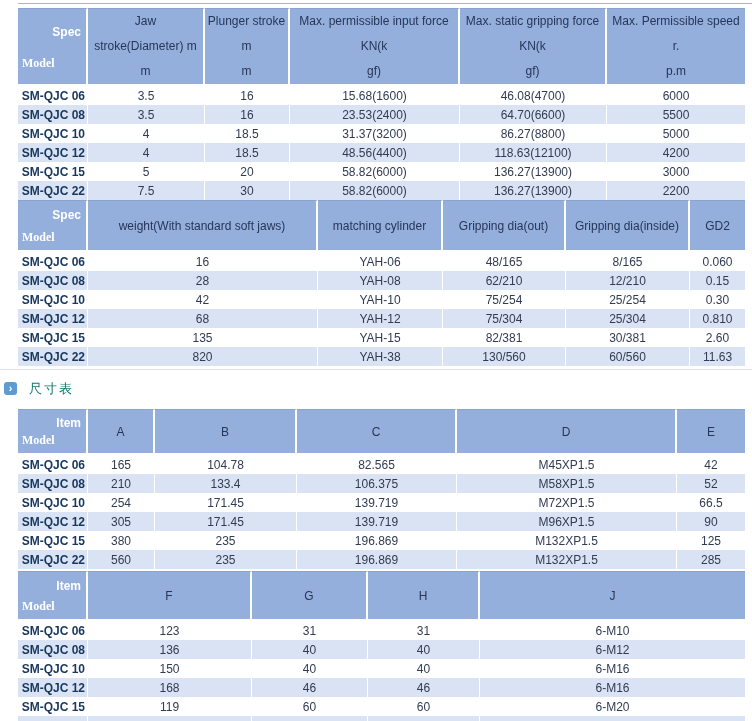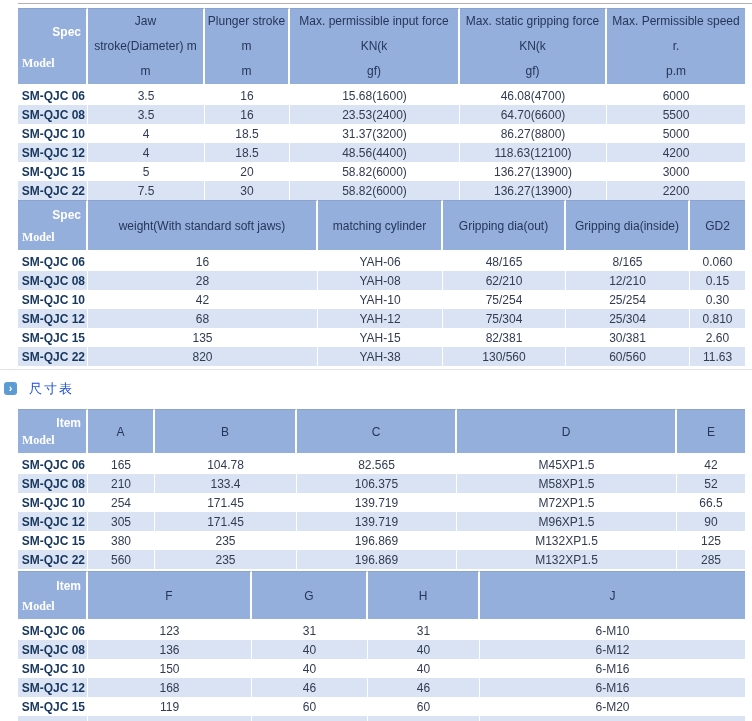--- a/index.html
+++ b/index.html
@@ -40,21 +40,21 @@
   tbody th { font-weight:bold; color:var(--model-text); text-align:right; }
   tbody td { color:var(--data-text); text-align:center; }
   tbody th:not(:last-child), tbody td:not(:last-child) { border-right:1px solid #fff; }
 
   .section-head { display:flex; align-items:center; margin:11px 0 13px 4px; height:15px; }
   .arrow-icon {
     width:13px; height:13px; background:var(--icon-bg); border-radius:3px;
     color:#fff; font-size:11px; font-weight:bold; line-height:11px;
     display:flex; align-items:center; justify-content:center; margin-right:12px;
   }
-  .section-title-text { font-size:13px; color:#1d4ed8; letter-spacing:2px; }
+  .section-title-text { font-size:13px; color:#0f766e; letter-spacing:2px; }
 </style>
 </head>
 <body style="--header-bg: #94afdb; --stripe-bg: #d9e3f3; --corner-text: #ffffff; --model-text: #17375e; --icon-bg: #5d9bd3;">
 
 <div class="rule-top"></div>
 
 <table class="spec" id="t0">
   <colgroup>
     <col style="width:70px">
       <col style="width:117px">

